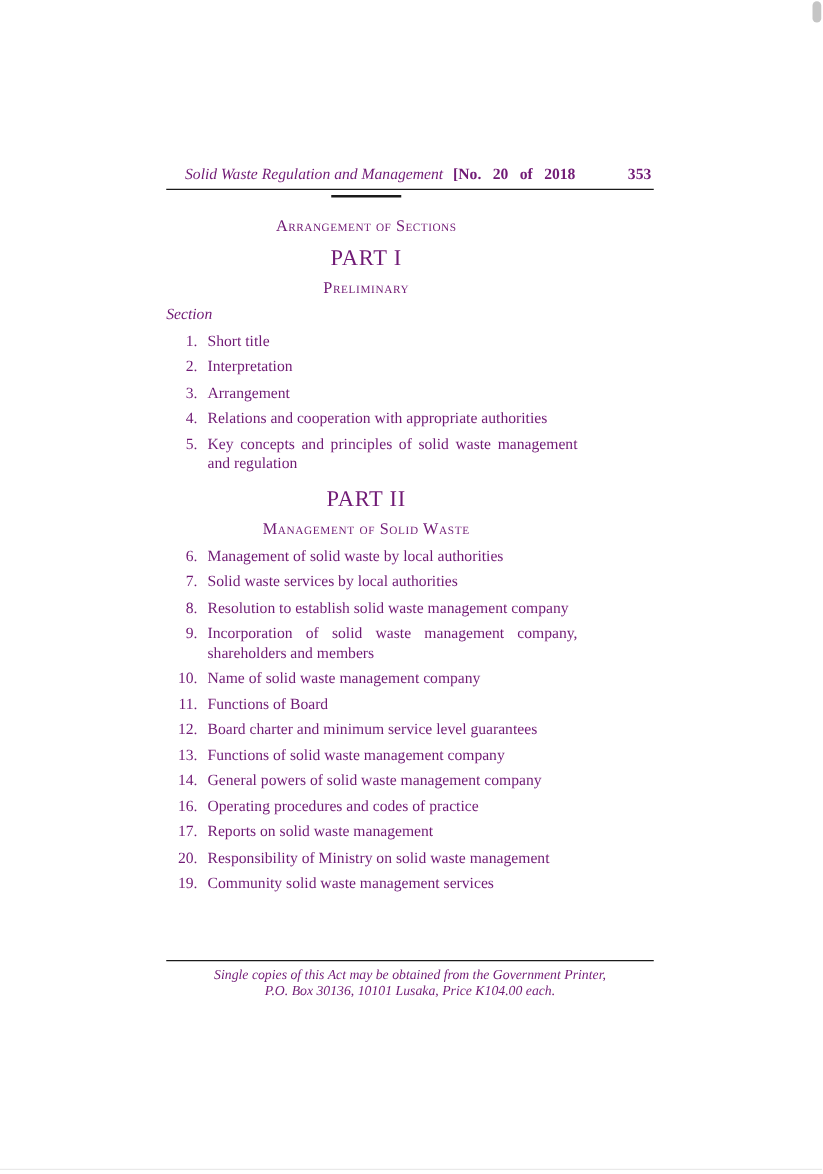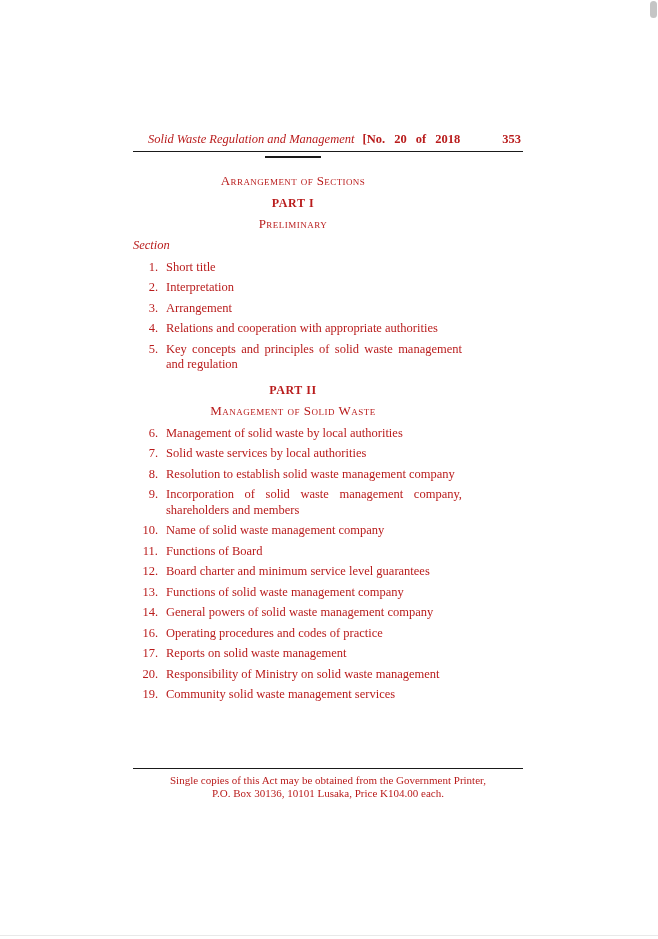--- a/index.html
+++ b/index.html
@@ -7,21 +7,21 @@
     padding: 0;
     background: #ffffff;
   }
   .page {
     position: relative;
     width: 658px;
     height: 939px;
     background: #ffffff;
     overflow: hidden;
     font-family: "Liberation Serif", serif;
-    color: #b91c1c;
+    color: #701a75;
   }
   .content {
     position: absolute;
     left: 133px;
     top: 132px;
     width: 390px;
   }
   
   .runhead {
     display: flex;
@@ -51,23 +51,22 @@
     margin: 4px auto 0 auto;
   }
   .arrangement {
     margin-top: 15px;
     font-variant: small-caps;
     font-size: 13px;
     letter-spacing: 0.4px;
   }
   .part-heading {
     margin-top: 7px;
-    font-size: 12px;
+    font-size: 18px;
     letter-spacing: 0.6px;
-    font-weight: bold;
   }
   .part-subheading {
     margin-top: 5px;
     font-variant: small-caps;
     font-size: 13px;
     letter-spacing: 0.5px;
   }
   .section-label {
     margin-top: 6px;
     font-style: italic;
@@ -99,20 +98,21 @@
 
   
   .footer {
     position: absolute;
     left: 133px;
     top: 768px;
     width: 390px;
     border-top: 1.3px solid #1a1a1a;
     padding-top: 5px;
     text-align: center;
+    font-style: italic;
     font-size: 11px;
     line-height: 13px;
   }
 
   
   .scroll-thumb {
     position: absolute;
     top: 1px;
     right: 1px;
     width: 7px;

